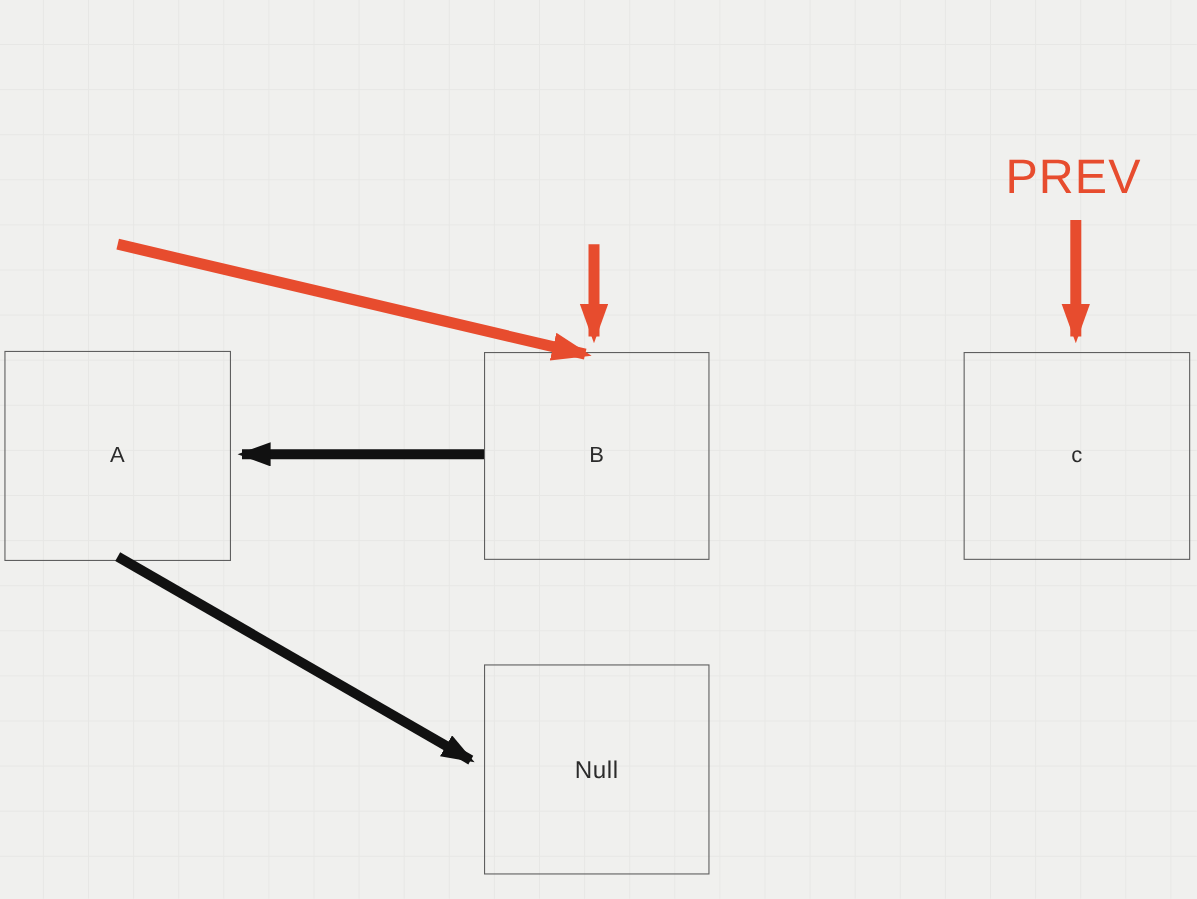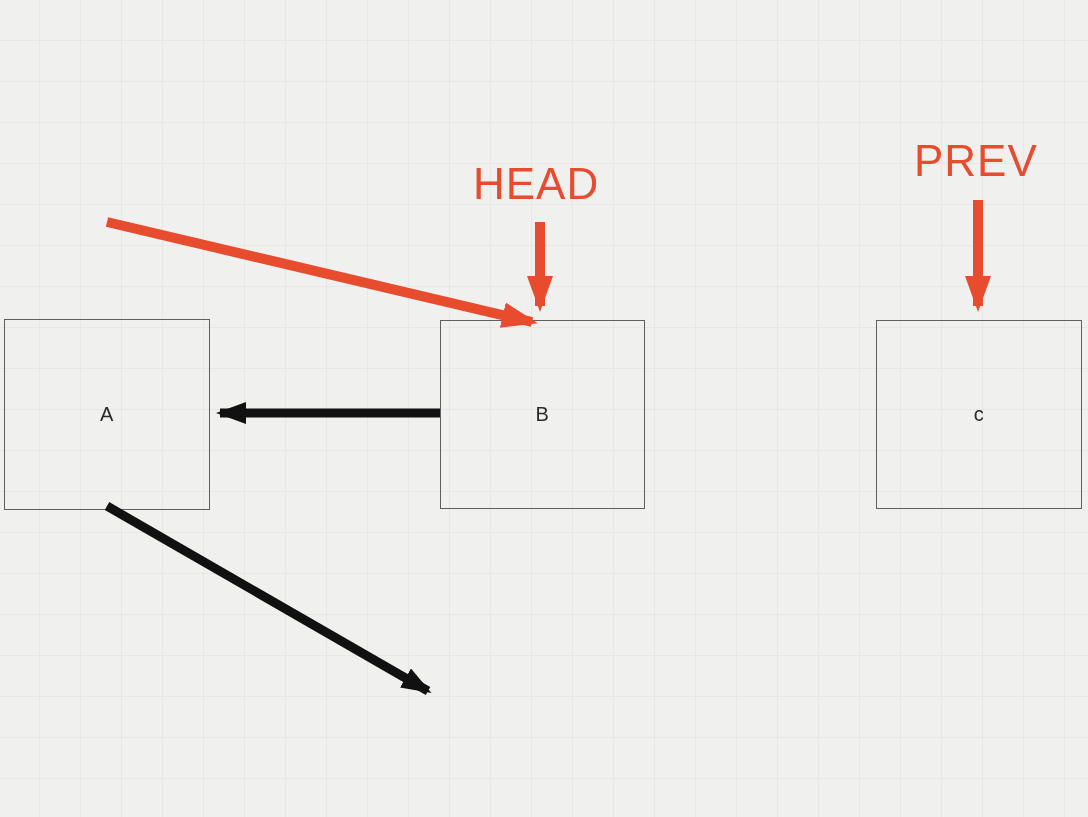--- a/index.html
+++ b/index.html
@@ -62,31 +62,33 @@
     height: 817px;
     pointer-events: none;
   }
   svg.arrows * { pointer-events: auto; }
 </style>
 </head>
 <body>
 
 <div class="canvas">
 
-  <div class="pointer-label" id="label-head">HEAD</div>
   <div class="pointer-label" id="label-next">PREV</div>
 
   <div class="node-box" id="box-a">
     <span class="node-label">A</span>
   </div>
   <div class="node-box" id="box-b">
     <span class="node-label">B</span>
   </div>
   <div class="node-box" id="box-c">
     <span class="node-label">c</span>
+  </div>
+  <div class="node-box" id="box-null">
+    <span class="node-label null">Null</span>
   </div>
 
   <svg class="arrows" viewBox="0 0 1088 817" xmlns="http://www.w3.org/2000/svg">
     <defs>
       <marker id="red-head" markerUnits="userSpaceOnUse" markerWidth="40" markerHeight="30" refX="30" refY="13" orient="auto">
         <path d="M0,0 L36,13 L0,26 Z" fill="#e74c2e"></path>
       </marker>
       <marker id="black-head" markerUnits="userSpaceOnUse" markerWidth="36" markerHeight="26" refX="26" refY="11" orient="auto">
         <path d="M0,0 L30,11 L0,22 Z" fill="#111111"></path>
       </marker>

